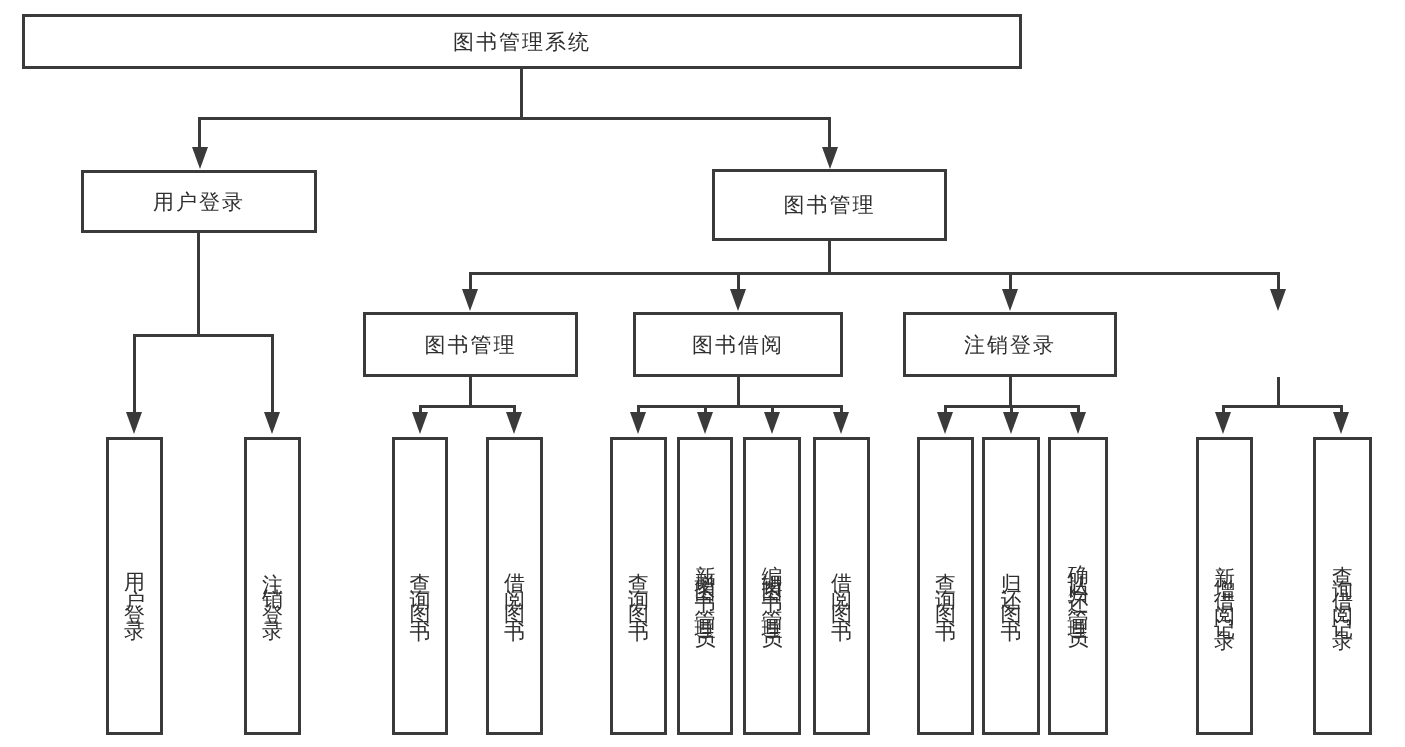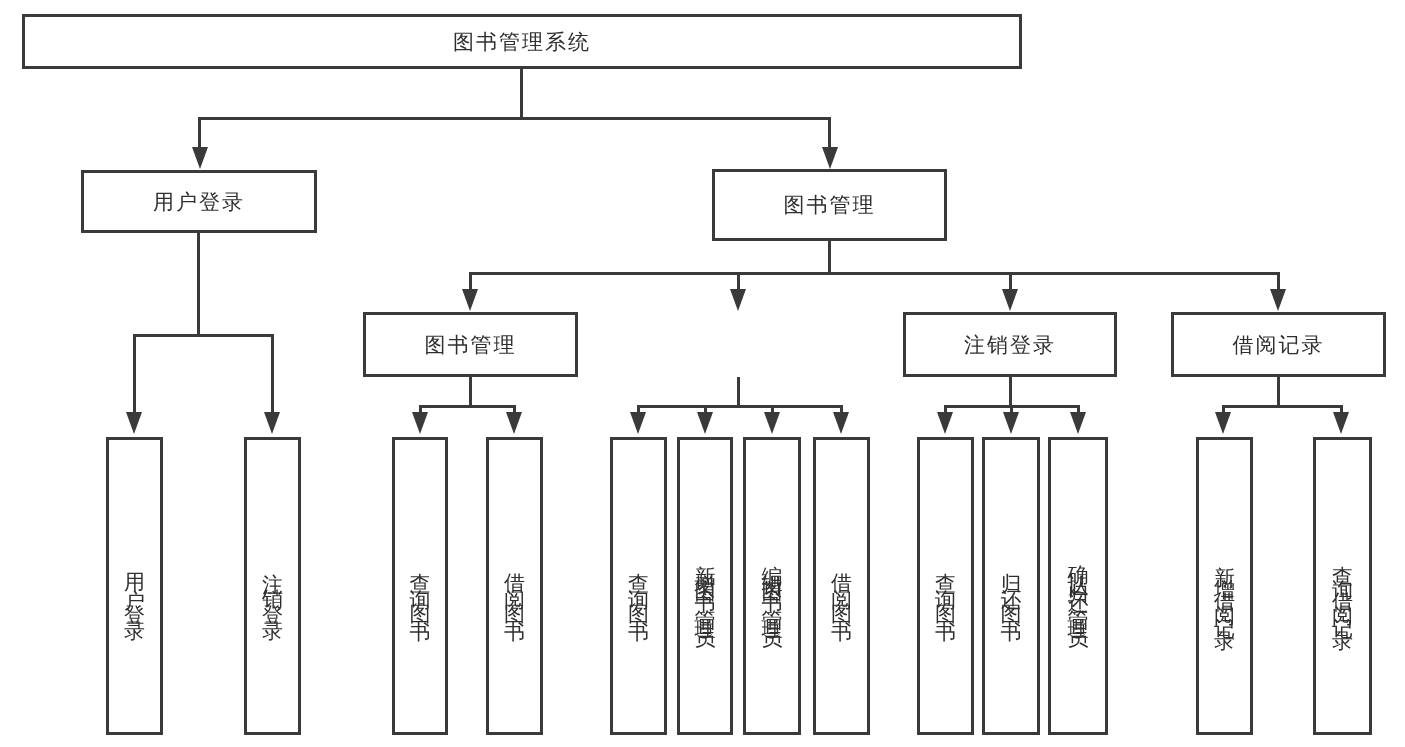--- a/index.html
+++ b/index.html
@@ -101,22 +101,22 @@
   <div class="vline" style="left:1340px;top:405px;height:9px"></div>
   <div class="arrow" style="left:1215px;top:412px"></div>
   <div class="arrow" style="left:1333px;top:412px"></div>
 
   <div class="box hbox" style="left:22px;top:14px;width:1000px;height:55px">图书管理系统</div>
 
   <div class="box hbox" style="left:81px;top:170px;width:236px;height:63px">用户登录</div>
   <div class="box hbox" style="left:712px;top:169px;width:235px;height:72px">图书管理</div>
 
   <div class="box hbox" style="left:363px;top:312px;width:215px;height:65px">图书管理</div>
+  <div class="box hbox" style="left:633px;top:312px;width:210px;height:65px">图书借阅</div>
   <div class="box hbox" style="left:903px;top:312px;width:214px;height:65px">注销登录</div>
-  <div class="box hbox" style="left:1171px;top:312px;width:215px;height:65px">借阅记录</div>
 
   <div class="box vbox" style="left:106px;top:437px;width:57px;height:298px">用户登录</div>
   <div class="box vbox" style="left:244px;top:437px;width:57px;height:298px">注销登录</div>
 
   <div class="box vbox" style="left:392px;top:437px;width:56px;height:298px">查询图书</div>
   <div class="box vbox" style="left:486px;top:437px;width:57px;height:298px">借阅图书</div>
 
   <div class="box vbox" style="left:610px;top:437px;width:57px;height:298px">查询图书</div>
   <div class="box vbox sp9" style="left:677px;top:437px;width:56px;height:298px">新增图书（管理员）</div>
   <div class="box vbox sp9" style="left:743px;top:437px;width:58px;height:298px">编辑图书（管理员）</div>

